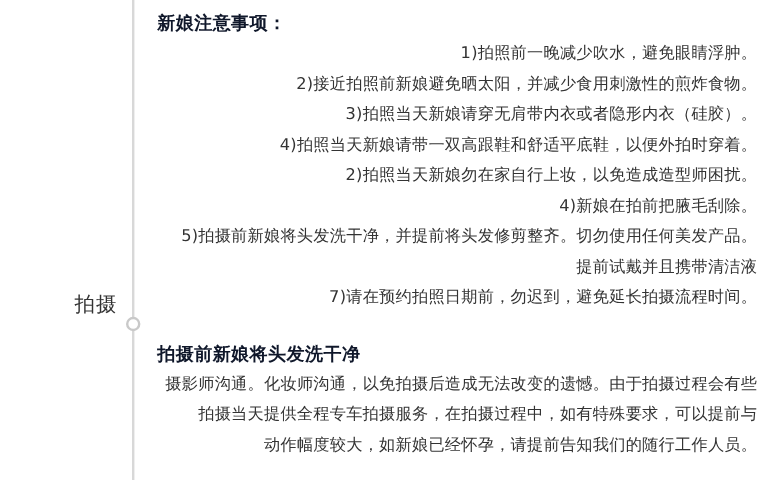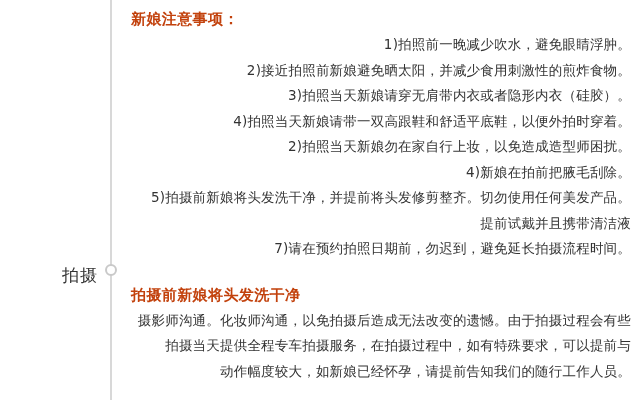--- a/index.html
+++ b/index.html
@@ -35,38 +35,38 @@
     width: 12px;
     height: 12px;
     border-radius: 50%;
     background: #ffffff;
     border: 2px solid #c9c9c9;
     box-sizing: border-box;
   }
   .side-label {
     position: absolute;
     left: 36px;
-    top: 264px;
+    top: 242px;
     width: 62px;
     text-align: right;
     font-size: 17px;
     color: #333333;
     letter-spacing: 1px;
   }
   .content {
     position: absolute;
     left: 131px;
     top: 0;
     width: 500px;
   }
   .section {
     margin-bottom: 6px;
   }
   .heading {
-    color: #c2410c;
+    color: #0f172a;
     font-weight: bold;
     font-size: 15px;
     line-height: 26px;
     letter-spacing: 0.4px;
   }
   .heading.top {
     padding-top: 6px;
   }
   .line {
     color: #333333;

